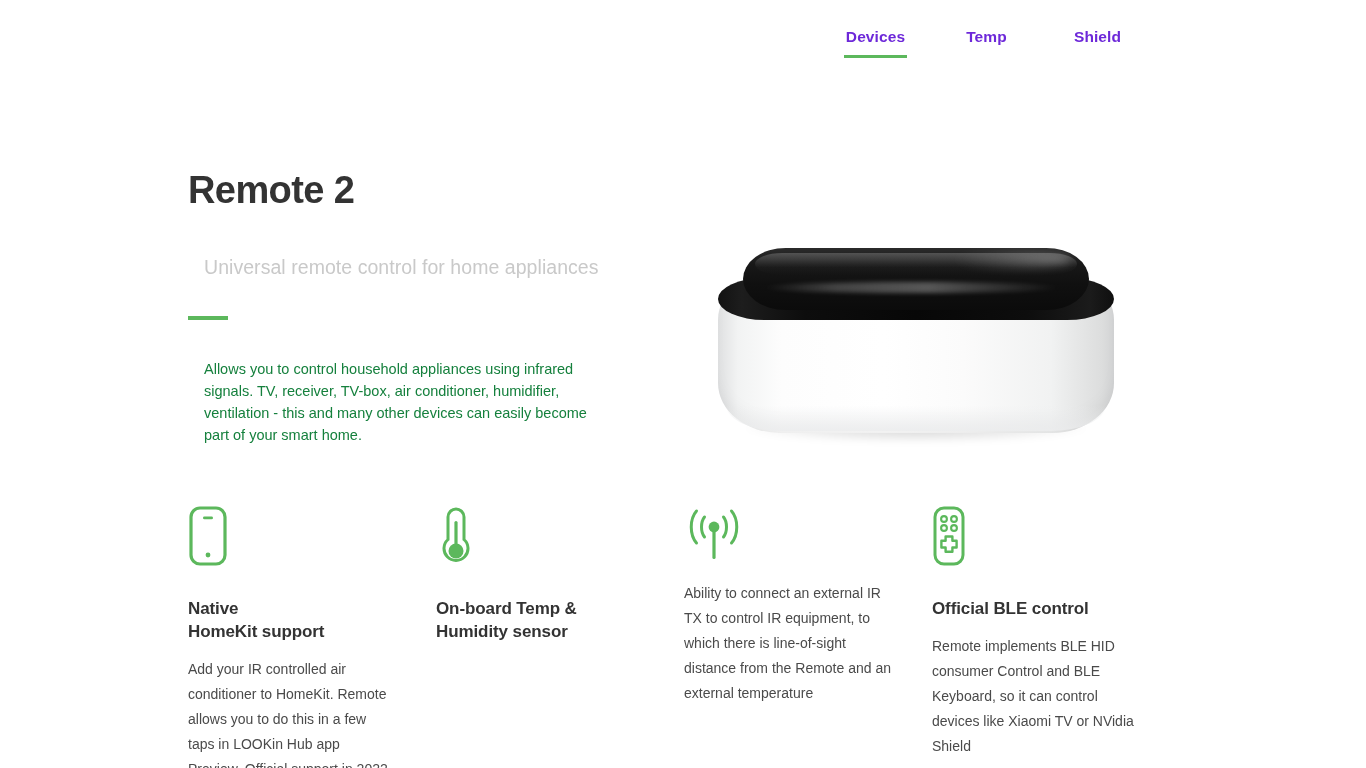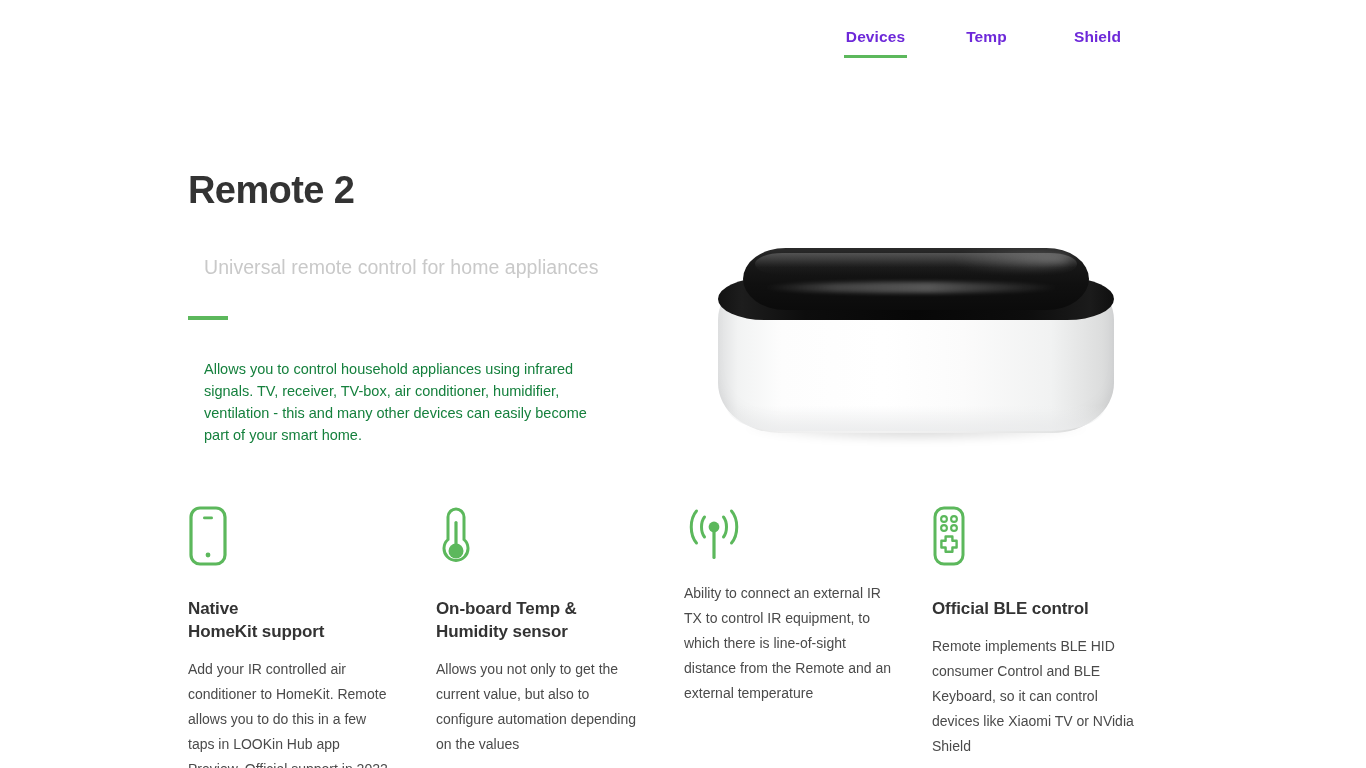--- a/index.html
+++ b/index.html
@@ -294,21 +294,20 @@
       <svg width="40" height="62" viewBox="0 0 40 62" fill="none" aria-hidden="true">
         <path d="M20 4 c-4.4 0-8 3.6-8 8 v22.5 a12 12 0 1 0 16 0 V12 c0-4.4-3.6-8-8-8 z" stroke="#5cb85c" stroke-width="3" fill="none"></path>
         <circle cx="20" cy="46" r="7.5" fill="#5cb85c"></circle>
         <rect x="18.4" y="16" width="3.2" height="26" rx="1.6" fill="#5cb85c"></rect>
       </svg>
     </div>
     <h3 class="feature-title">
       <span>On-board Temp &amp;</span><br>
       <span>Humidity sensor</span>
     </h3>
-    <p class="feature-text">Allows you not only to get the current value, but also to configure automation depending on the values</p>
   </div>
 
   <div class="feature">
     <div class="feature-icon">
       <svg width="60" height="62" viewBox="0 0 60 62" fill="none" aria-hidden="true">
         <circle cx="30" cy="22" r="5.4" fill="#5cb85c"></circle>
         <rect x="28.4" y="24" width="3.2" height="30" rx="1.6" fill="#5cb85c"></rect>
         <path d="M20.5 12 C16.5 17 16.5 27 20.5 32" stroke="#5cb85c" stroke-width="3" stroke-linecap="round" fill="none"></path>
         <path d="M39.5 12 C43.5 17 43.5 27 39.5 32" stroke="#5cb85c" stroke-width="3" stroke-linecap="round" fill="none"></path>
         <path d="M12.5 6 C5.5 14 5.5 30 12.5 38" stroke="#5cb85c" stroke-width="3" stroke-linecap="round" fill="none"></path>

